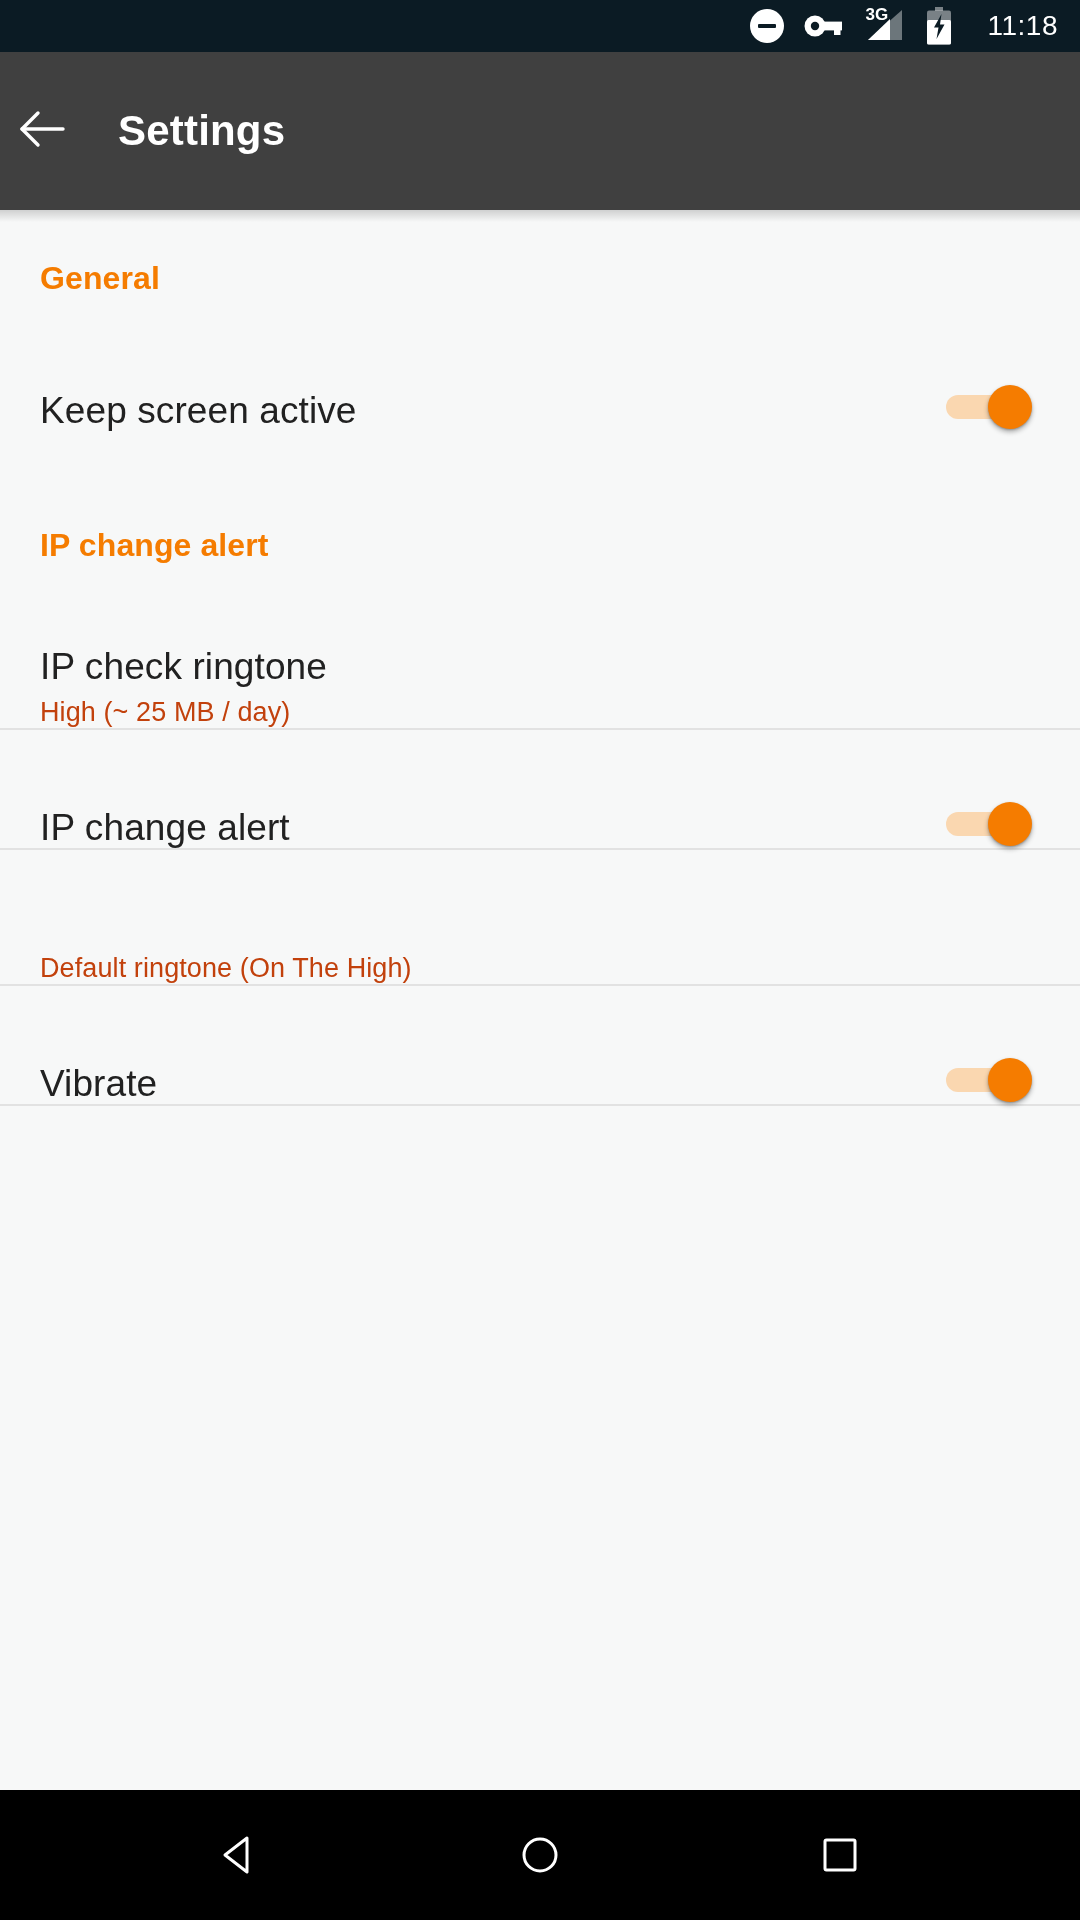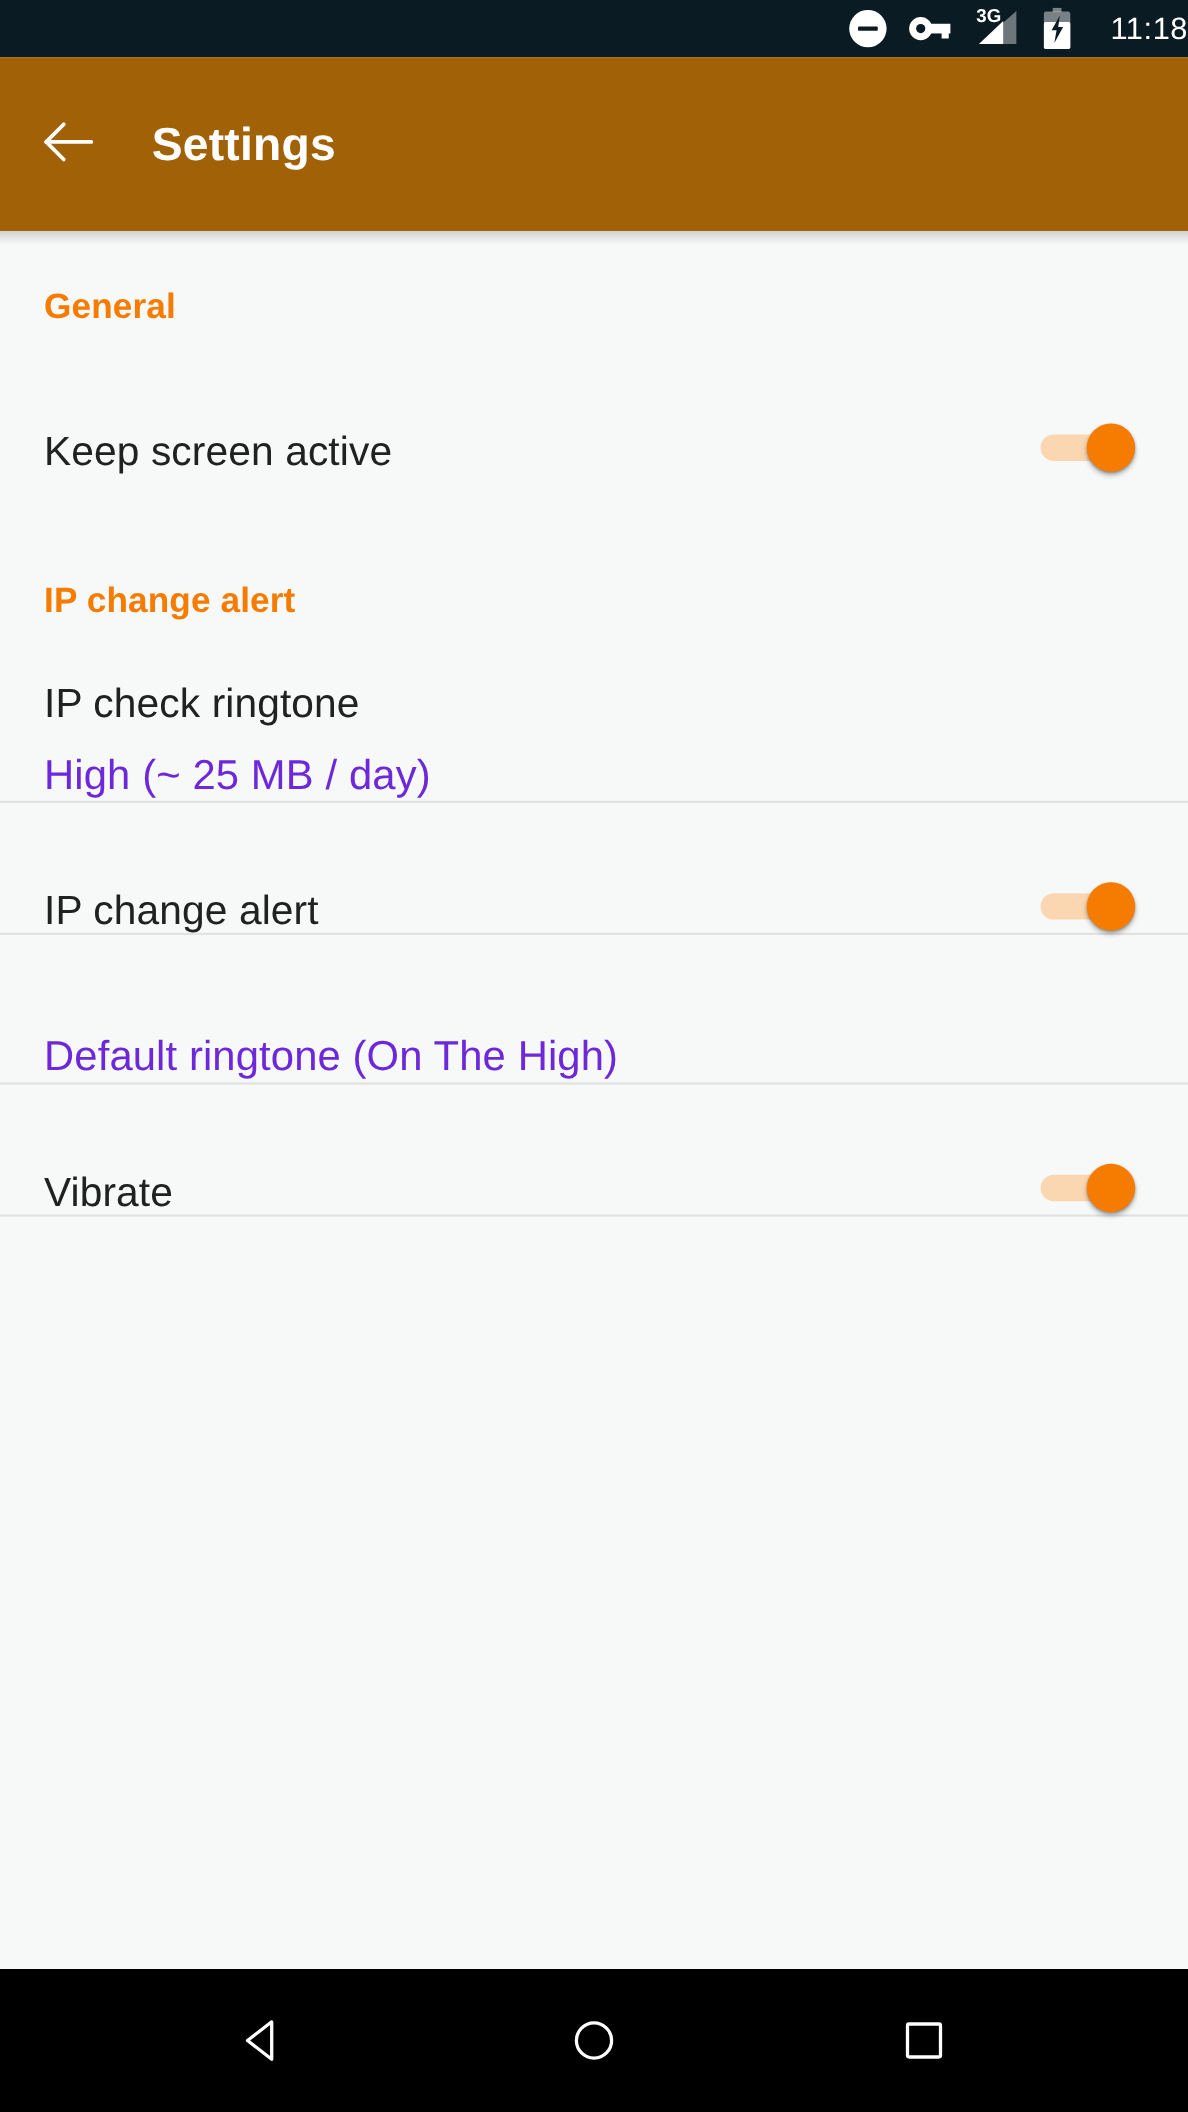--- a/index.html
+++ b/index.html
@@ -9,21 +9,21 @@
     font-family:"Liberation Sans", sans-serif;
     -webkit-font-smoothing:antialiased;
     overflow:hidden;
   }
   .screen { position:relative; width:1080px; height:1920px; display:flex; flex-direction:column; }
 
   
   .status-bar {
     height:52px; background:#0B1B24;
     display:flex; align-items:center; justify-content:flex-end;
-    flex:none;
+    padding-right:22px; flex:none;
   }
   .status-icons { display:flex; align-items:center; gap:20px; }
   .st-ico { display:flex; align-items:center; justify-content:center; }
 
   .dnd-icon {
     width:34px; height:34px; border-radius:50%;
     background:#ffffff; position:relative;
   }
   .dnd-icon::after {
     content:""; position:absolute; left:50%; top:50%;
@@ -41,23 +41,23 @@
 
   .batt-icon { width:26px; height:38px; }
 
   .clock {
     color:#ffffff; font-size:28px; line-height:1;
     margin-left:16px; letter-spacing:0.5px;
   }
 
   
   .app-bar {
-    height:158px; background:#a16207;
+    height:158px; background:#404040;
     display:flex; align-items:center;
-    padding-left:36px; flex:none;
+    padding-left:16px; flex:none;
     position:relative; z-index:5;
   }
   .back-arrow { width:54px; height:54px; flex:none; }
   .app-title {
     color:#ffffff; font-size:42px; font-weight:bold;
     margin-left:48px; letter-spacing:0.2px;
   }
 
   
   .content {
@@ -83,22 +83,22 @@
     position:relative;
     min-height:118px;
   }
   .row.with-sub { min-height:134px; }
   .row-texts { flex:1 1 auto; min-width:0; }
   .row-title {
     font-size:37px; color:#212121; line-height:1.12;
     letter-spacing:0.1px;
   }
   .row-sub {
-    font-size:38px; color:#6d28d9; line-height:1.15;
-    margin-top:24px; letter-spacing:0.1px;
+    font-size:27px; color:#c2410c; line-height:1.15;
+    margin-top:10px; letter-spacing:0.1px;
   }
   .divider {
     height:2px; background:#E2E2E2; width:100%;
   }
 
   
   .gap-16 { height:16px; }
   .gap-30 { height:30px; }
   .gap-46 { height:46px; }
 

